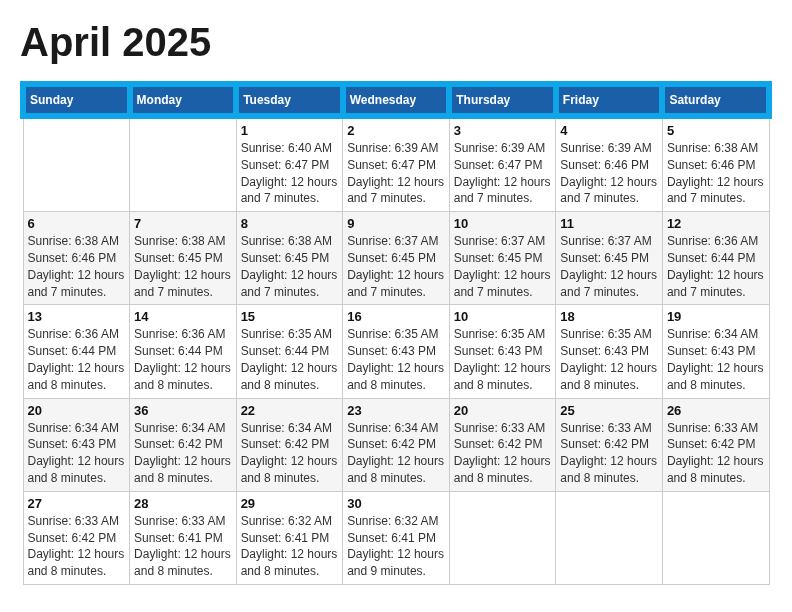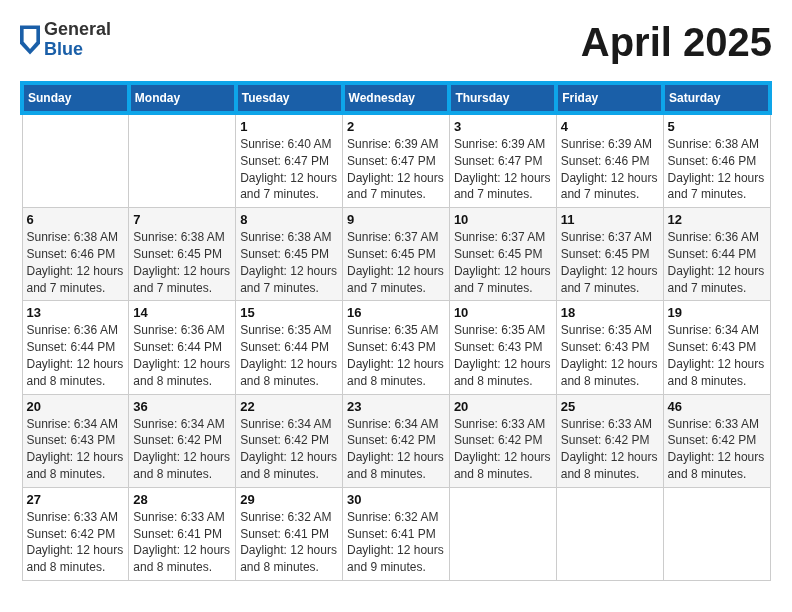--- a/index.html
+++ b/index.html
@@ -52,21 +52,21 @@
       border-collapse: collapse;
       font-size: 11px;
     }
     .calendar th {
       background-color: #1a5fa8;
       color: white;
       padding: 6px 4px;
       text-align: left;
       font-size: 12px;
       font-weight: bold;
-      border: 4px solid #0ea5e9;
+      border: 6px solid #0ea5e9;
     }
     .calendar td {
       border: 1px solid #ccc;
       vertical-align: top;
       padding: 4px;
       width: calc(100% / 7);
       min-height: 80px;
     }
     .calendar tr:nth-child(even) td {
       background-color: #f5f5f5;
@@ -86,30 +86,20 @@
       line-height: 1.4;
     }
     .empty-cell {
       background-color: #f9f9f9;
     }
   </style>
 </head>
 <body>
 
 <div class="header">
-  <div class="logo">
-    <svg class="logo-icon" width="22" height="32" viewBox="0 0 22 32">
-      <polygon points="0,0 22,0 22,20 11,32 0,20" fill="#1a5fa8"></polygon>
-      <polygon points="4,4 18,4 18,18 11,26 4,18" fill="white"></polygon>
-    </svg>
-    <div class="logo-text">
-      <span class="logo-general">General</span>
-      <span class="logo-blue">Blue</span>
-    </div>
-  </div>
   <div class="title-block">
     <div class="month-title">April 2025</div>
   </div>
 </div>
 
 <table class="calendar">
   <thead>
     <tr>
     <th>Sunday</th>
         <th>Monday</th>
@@ -224,21 +214,21 @@
         </td>
         <td>
           <div class="day-number">20</div>
           <div class="day-info">Sunrise: 6:33 AM<br>Sunset: 6:42 PM<br>Daylight: 12 hours and 8 minutes.</div>
         </td>
         <td>
           <div class="day-number">25</div>
           <div class="day-info">Sunrise: 6:33 AM<br>Sunset: 6:42 PM<br>Daylight: 12 hours and 8 minutes.</div>
         </td>
         <td>
-          <div class="day-number">46</div>
+          <div class="day-number">26</div>
           <div class="day-info">Sunrise: 6:33 AM<br>Sunset: 6:42 PM<br>Daylight: 12 hours and 8 minutes.</div>
         </td>
       </tr>
       <tr>
         <td>
           <div class="day-number">27</div>
           <div class="day-info">Sunrise: 6:33 AM<br>Sunset: 6:42 PM<br>Daylight: 12 hours and 8 minutes.</div>
         </td>
         <td>
           <div class="day-number">28</div>

